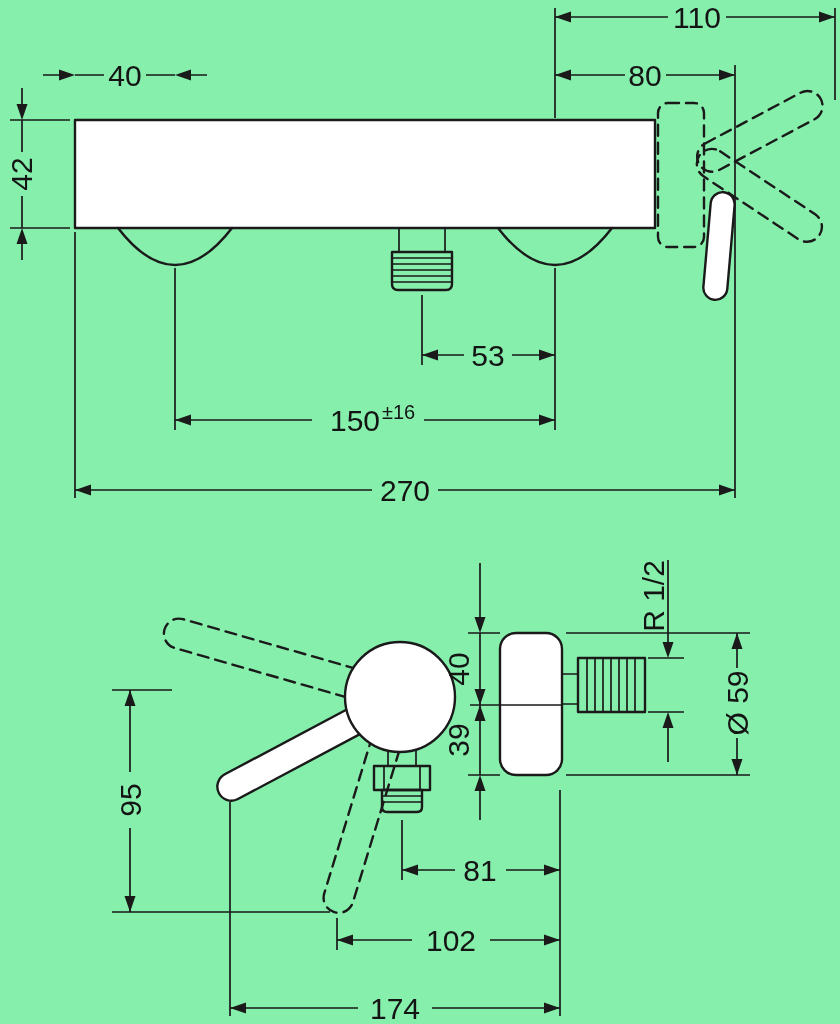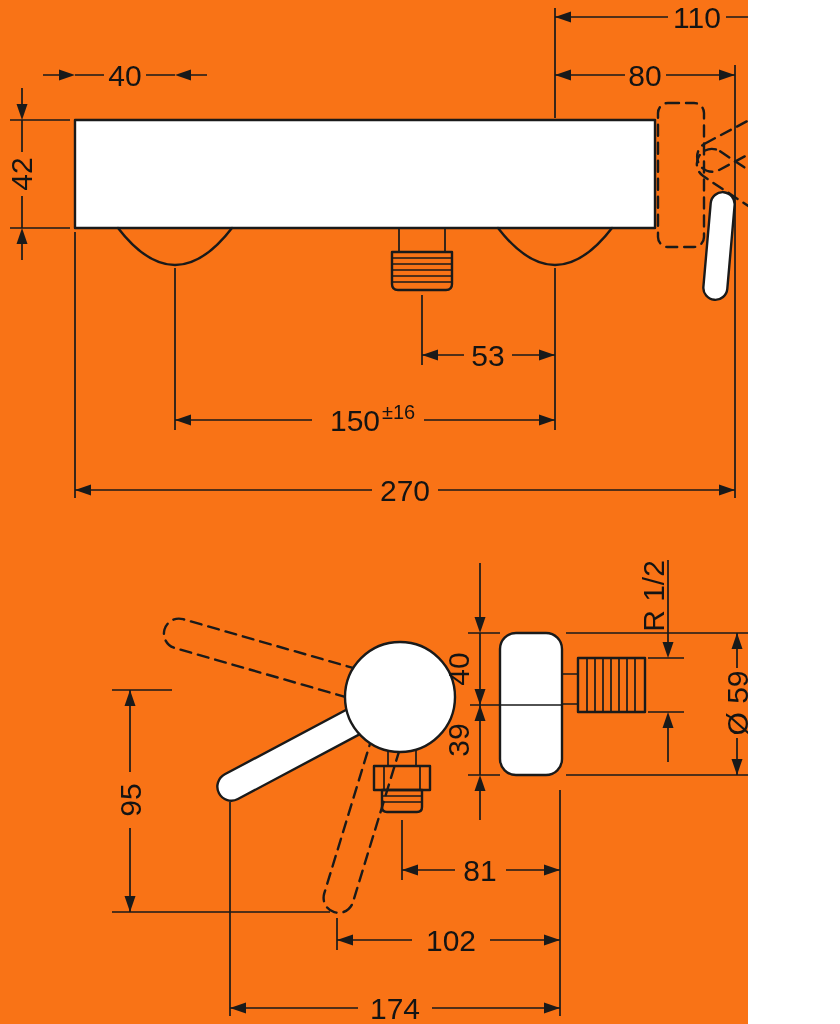--- a/index.html
+++ b/index.html
@@ -1,16 +1,16 @@
 <!DOCTYPE html>
 <html><head>
 <meta charset="utf-8">
 <style>
   html,body{margin:0;padding:0;background:#ffffff}
-  .sheet{position:relative;width:748px;height:1024px;background:#f97316;overflow:hidden}
+  .sheet{position:relative;width:840px;height:1024px;background:#86efac;overflow:hidden}
   svg{display:block}
   .obj{fill:none;stroke:#1a1a1a;stroke-width:2.4;stroke-linecap:round;stroke-linejoin:round}
   .objfill{fill:#ffffff}
   .dash{stroke-dasharray:11 7}
   .dim{fill:none;stroke:#1a1a1a;stroke-width:1.7}
   .arr{fill:#1a1a1a;stroke:none}
   .dimtext{font-family:"Liberation Sans",sans-serif;font-size:30px;fill:#141414;text-anchor:middle}
   .small{font-size:20px;text-anchor:start}
 </style>
 </head>

